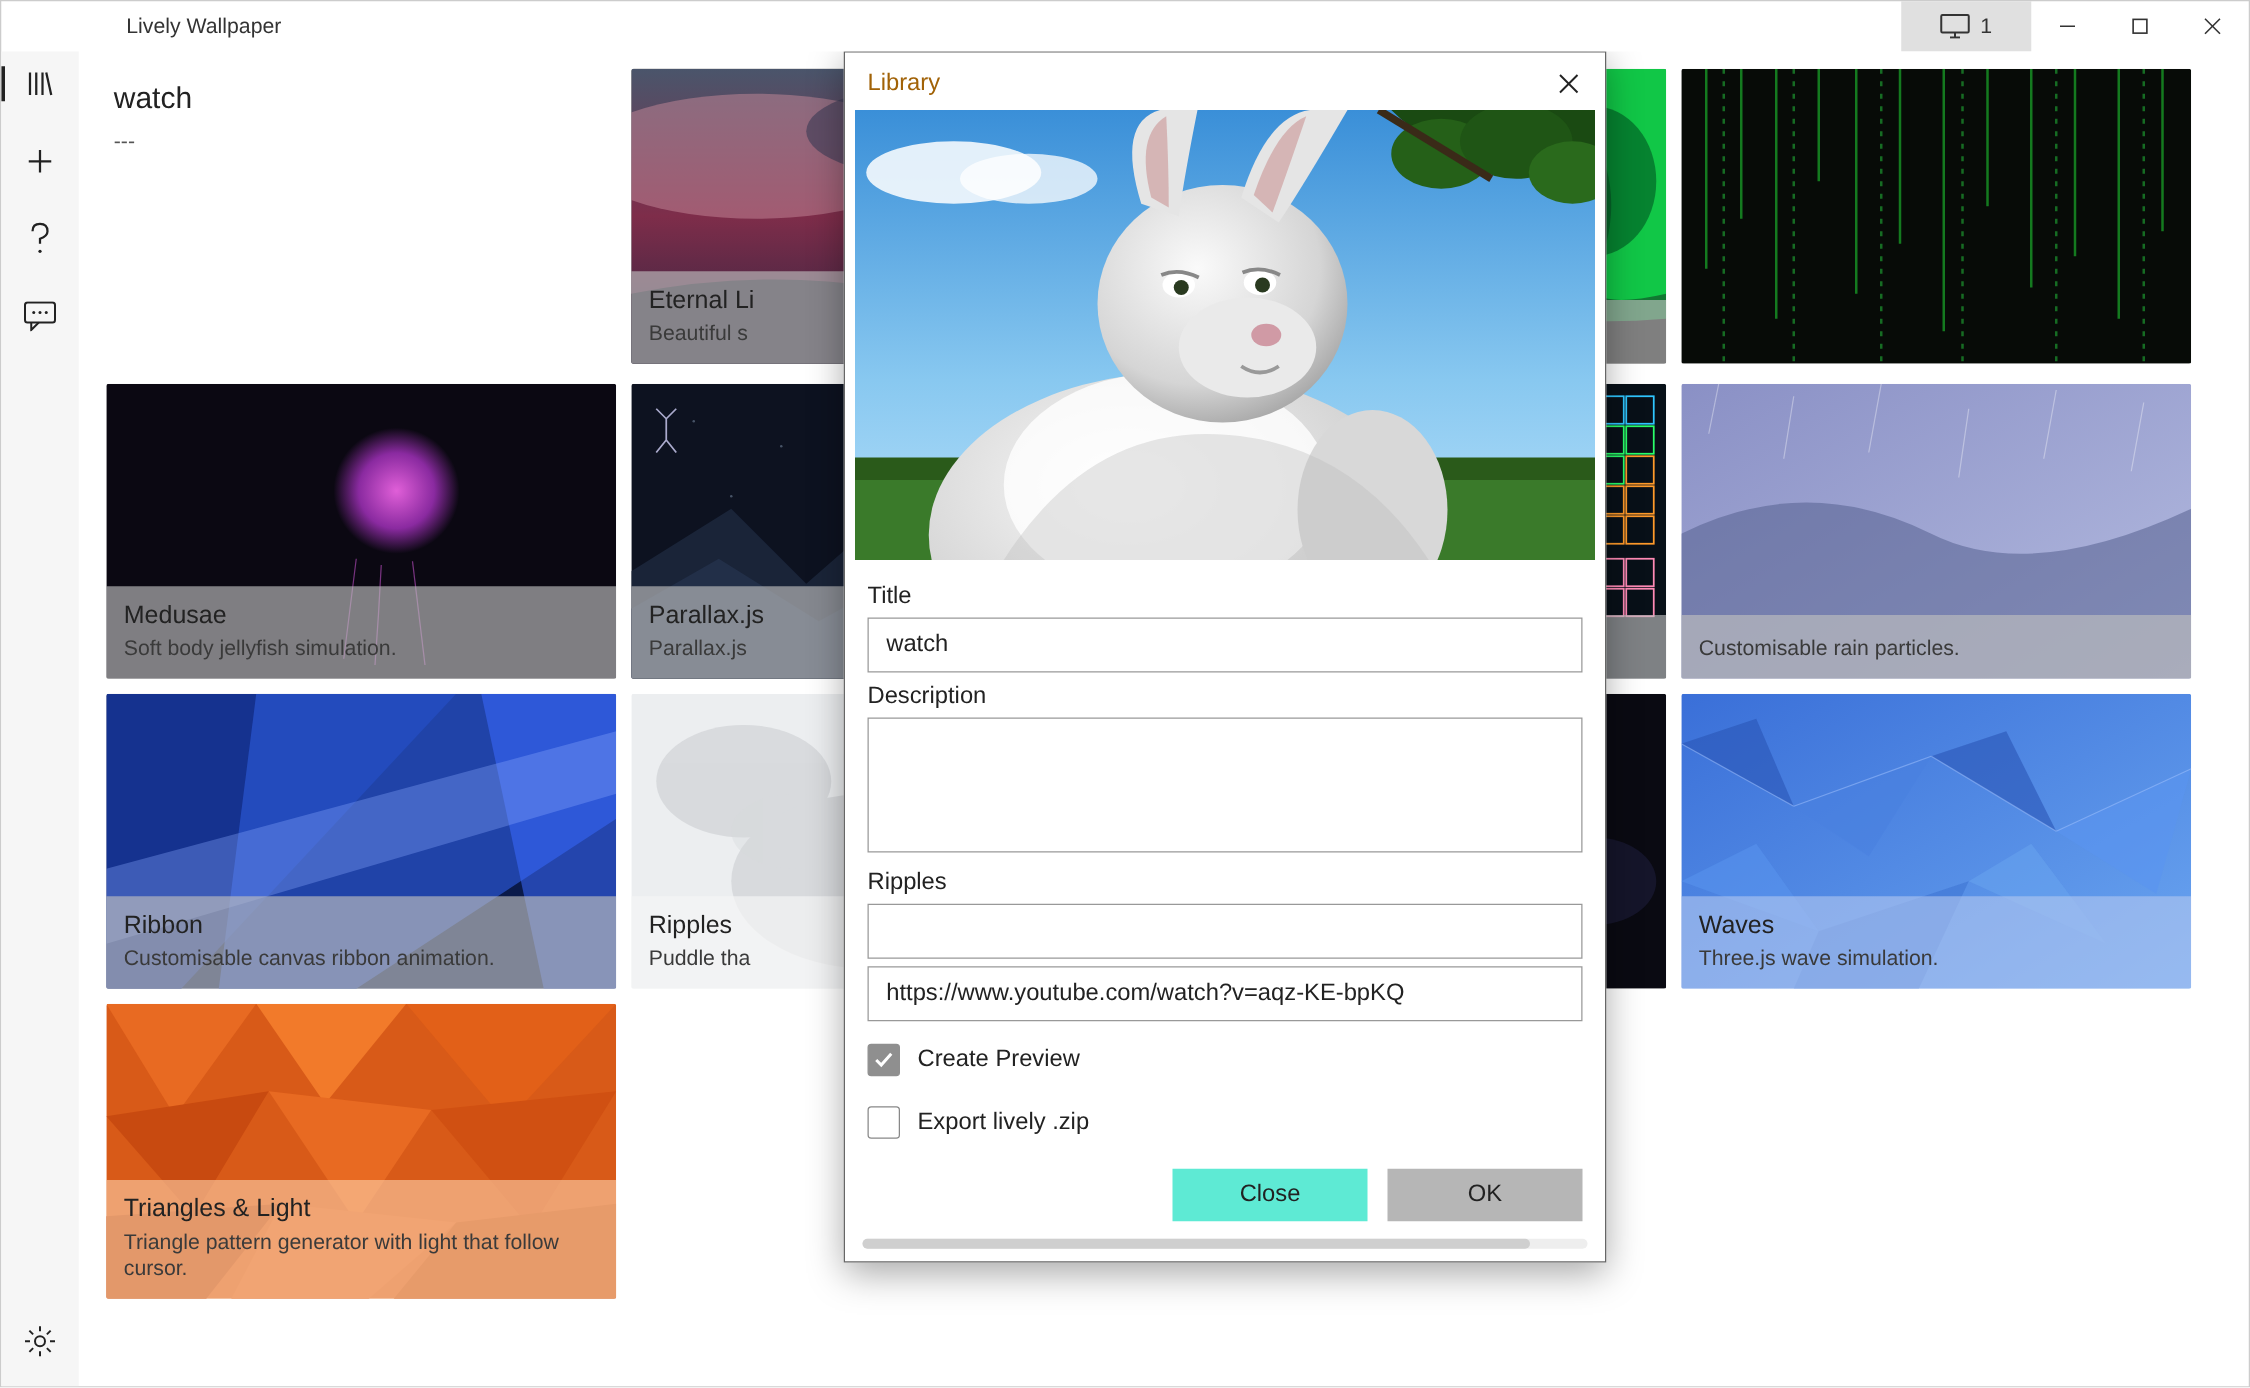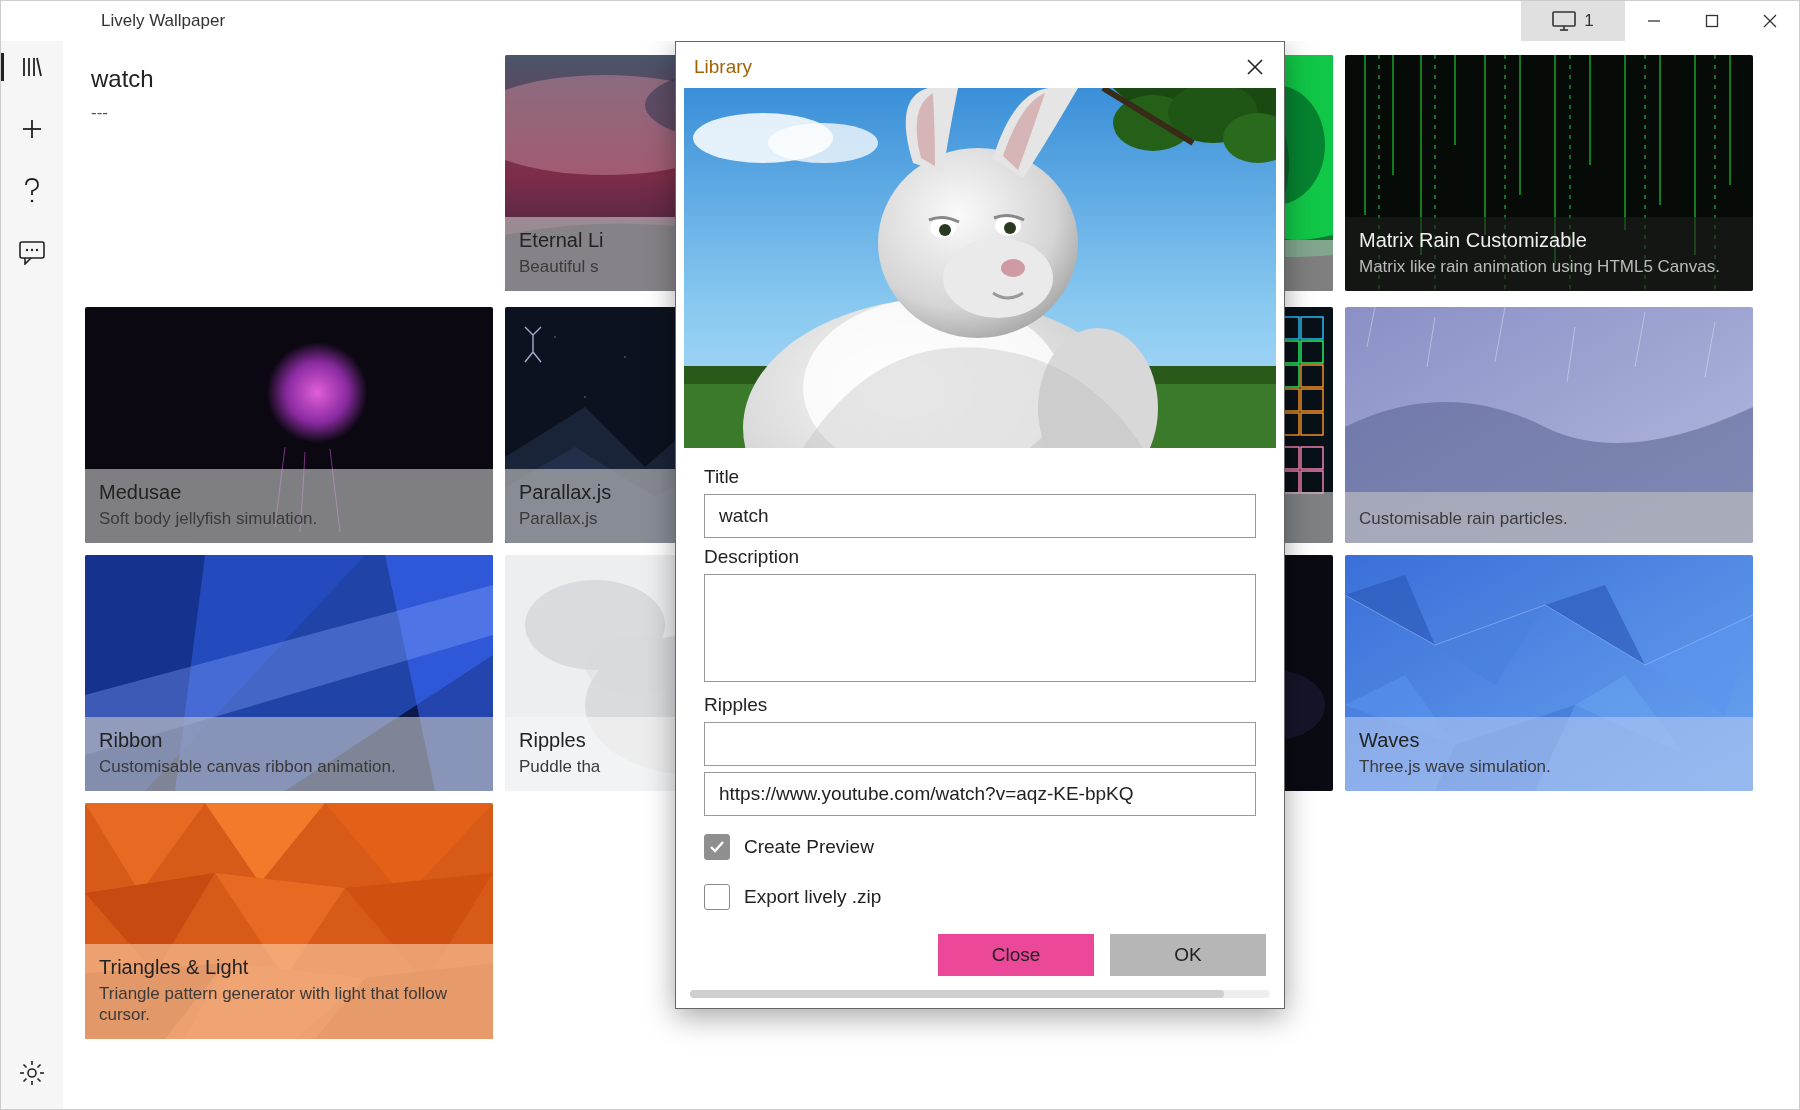--- a/index.html
+++ b/index.html
@@ -44,32 +44,32 @@
 
 
 .dialog-mask { position:absolute; inset:0; display:flex; justify-content:center; align-items:flex-start; pointer-events:none; }
 .dialog { width: 610px; background:#fff; border:1px solid #666; box-shadow: 0 8px 28px rgba(0,0,0,0.35); margin-top: 0px; pointer-events:auto; display:flex; flex-direction:column; position:absolute; top:0; left:612px;}
 .dialog-header { display:flex; align-items:center; padding: 14px 18px 10px; }
 .dialog-header .dh-title { font-size: 19px; color:#a16207; }
 .dialog-header .dh-close { margin-left:auto; width:22px; height:22px; display:flex; align-items:center; justify-content:center; color:#222; }
 
 .dialog-preview { height: 360px; margin: 0 8px 0 8px; position:relative; overflow:hidden; }
 
-.dialog-form { padding: 10px 28px 8px; }
+.dialog-form { padding: 10px 18px 8px; }
 .dialog-form .field-label { font-size: 19px; color:#222; margin-top: 8px; }
 .dialog-form input[type="text"] { width:100%; height:44px; border:1px solid #999; padding: 0 14px; font-size: 19px; color:#222; margin-top:6px; }
 .dialog-form textarea { width:100%; height:108px; border:1px solid #999; padding: 10px 14px; font-size: 19px; color:#222; margin-top:6px; resize:none; }
 .dialog-form .check-row { display:flex; align-items:center; gap:14px; margin-top: 18px; }
 .dialog-form .checkbox { width:26px; height:26px; border:1px solid #888; border-radius:3px; display:flex; align-items:center; justify-content:center; }
 .dialog-form .checkbox.checked { background:#8f8f8f; border-color:#8f8f8f; }
 .dialog-form .check-label { font-size: 19px; color:#222; }
 
 .dialog-actions { display:flex; justify-content:flex-end; gap:16px; padding: 10px 18px 8px; }
 .dialog-actions .btn { width:156px; height:42px; display:flex; align-items:center; justify-content:center; font-size:19px; color:#222; }
-.btn-close { background:#ec4899; }
+.btn-close { background:#5eead4; }
 .btn-ok { background:#b6b6b6; }
 
 .dialog-scrollbar { height:8px; margin: 6px 14px 10px; background:#eee; border-radius:4px; position:relative; }
 .dialog-scrollbar .thumb { position:absolute; left:0; top:0; bottom:0; width:92%; background:#cfcfcf; border-radius:4px; }
 
 
 svg { display:block; }
 
 </style>
 </head>
@@ -223,24 +223,20 @@
               </g>
               <g stroke="#2fff4f" stroke-width="2" opacity="0.4" stroke-dasharray="4 6">
                 <line x1="34" y1="0" x2="34" y2="236"></line>
                   <line x1="90" y1="0" x2="90" y2="236"></line>
                   <line x1="160" y1="0" x2="160" y2="236"></line>
                   <line x1="225" y1="0" x2="225" y2="236"></line>
                   <line x1="300" y1="0" x2="300" y2="236"></line>
                   <line x1="370" y1="0" x2="370" y2="236"></line>
               </g>
             </svg>
-          </div>
-          <div class="overlay dark">
-            <div class="o-title" style="color:#eee">Matrix Rain Customizable</div>
-            <div class="o-desc" style="color:#bbb">Matrix like rain animation using HTML5 Canvas.</div>
           </div>
         </div>
 
         <div class="card">
           <div class="thumb">
             <svg width="100%" height="100%" viewBox="0 0 408 236" preserveAspectRatio="none">
               <rect width="408" height="236" fill="#0b0812"></rect>
               <radialGradient id="med" cx="0.55" cy="0.4" r="0.35">
                   <stop offset="0" stop-color="#e05fd8"></stop>
                   <stop offset="0.6" stop-color="#8a2aa0"></stop>

